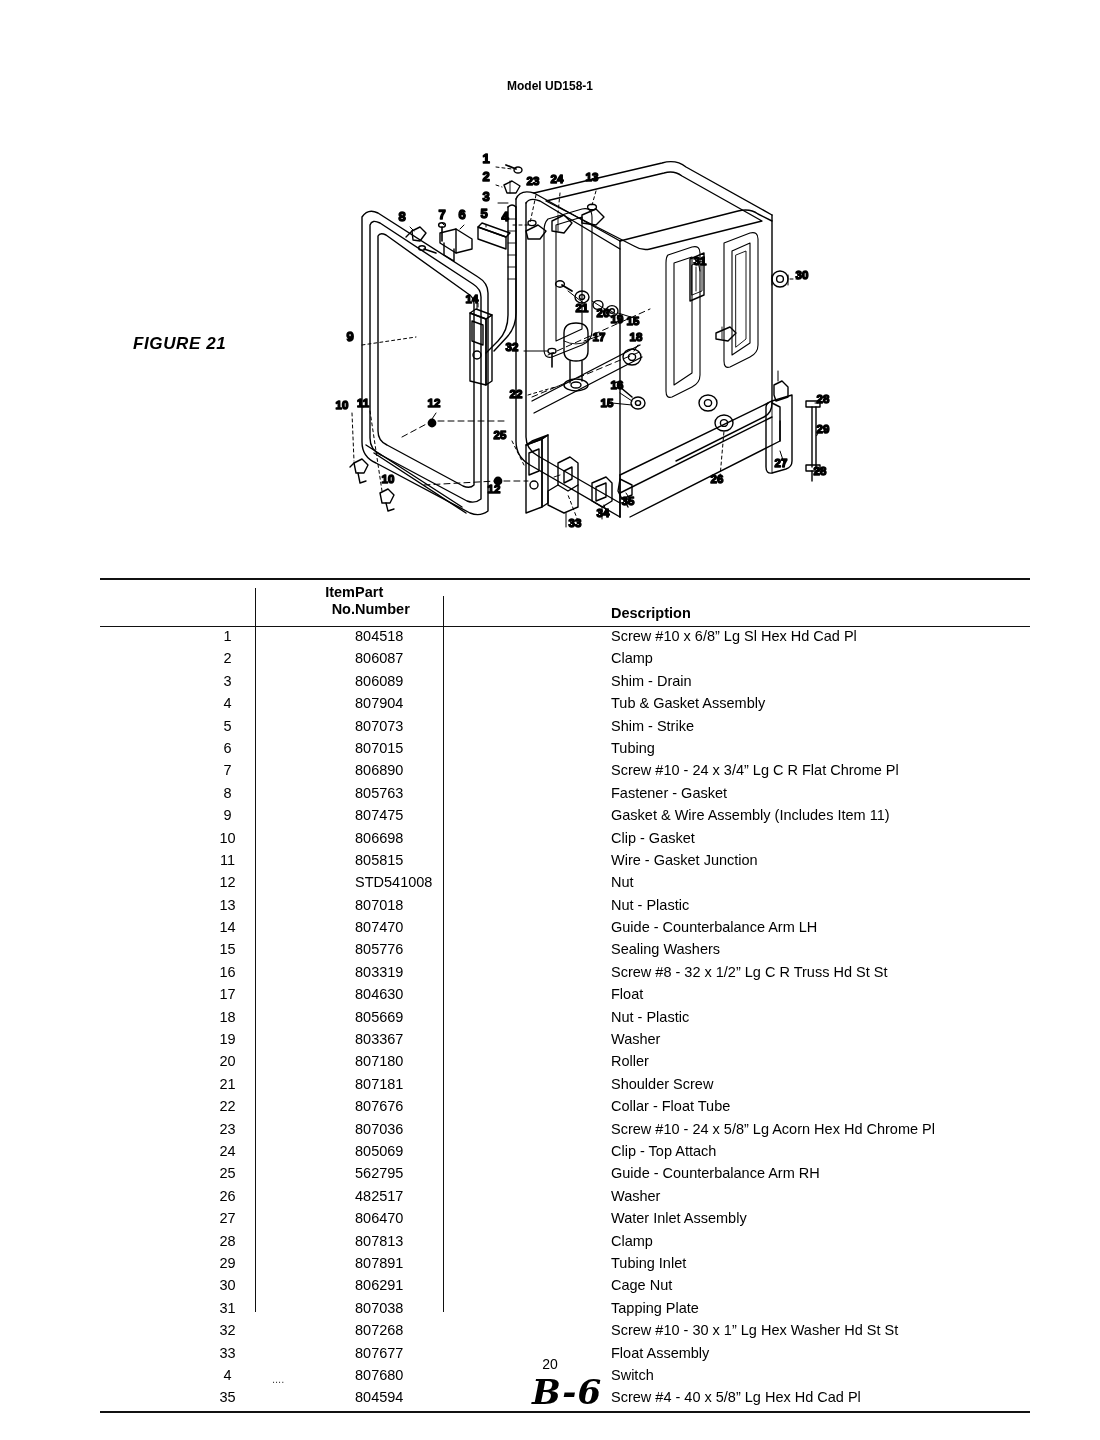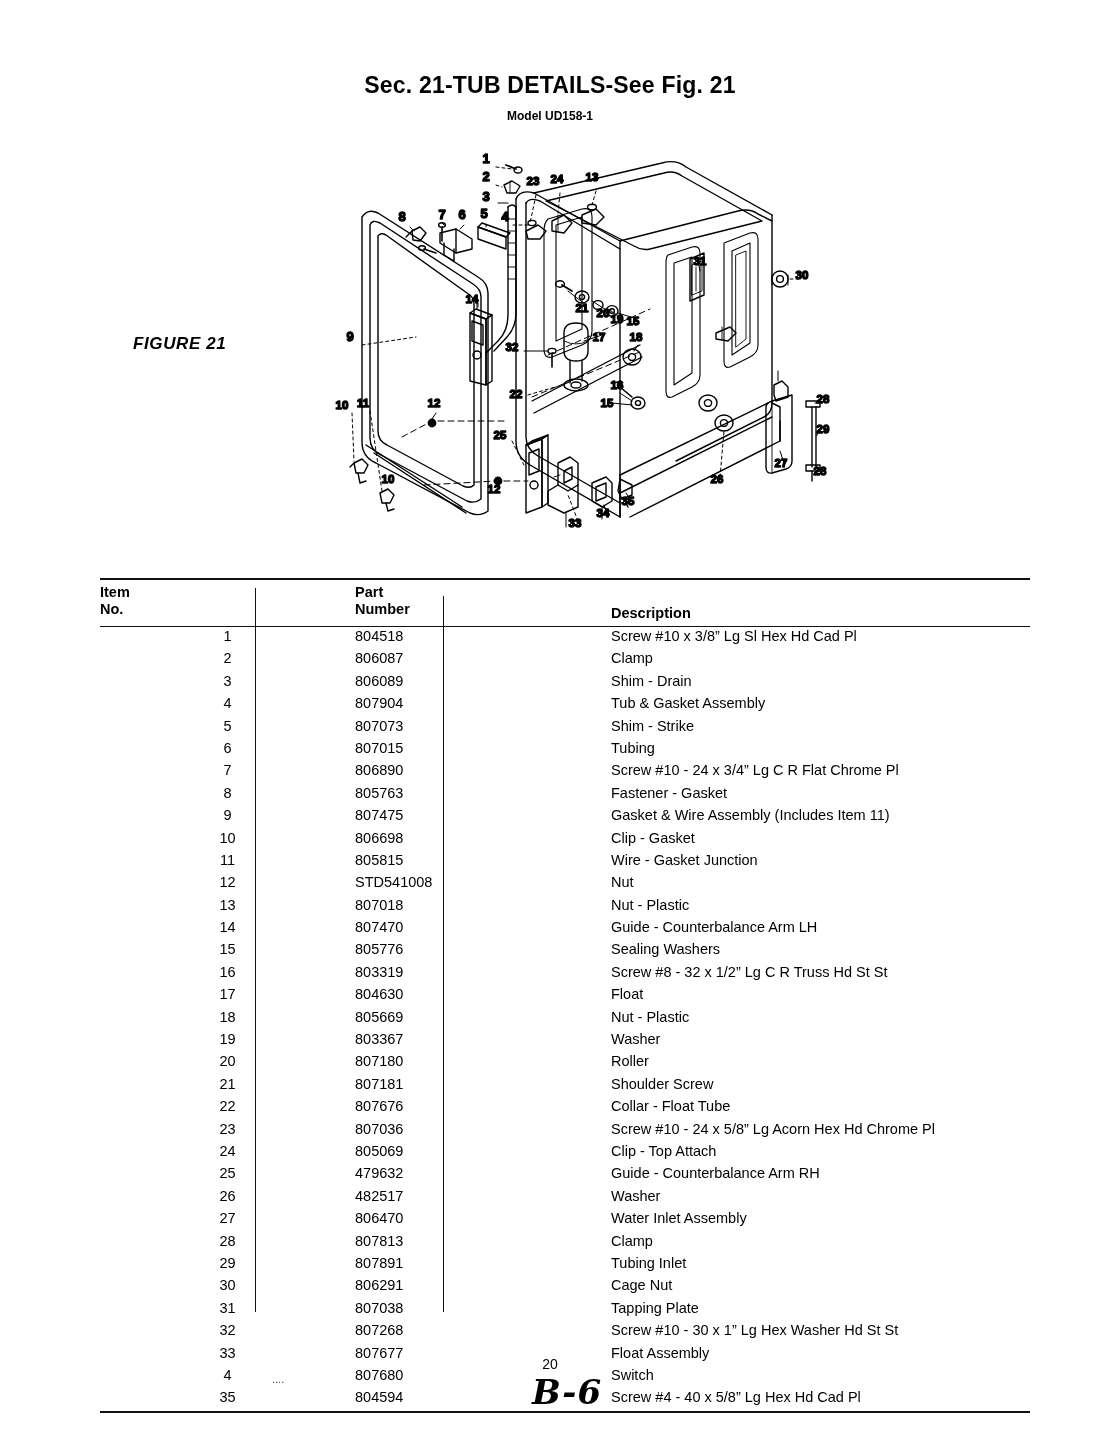--- a/index.html
+++ b/index.html
@@ -90,21 +90,21 @@
   .thead .col-desc {
     position: absolute;
     font-size: 14.5px;
     font-weight: bold;
     line-height: 17px;
   }
   .thead .col-item {
     left: 0;
     top: 4px;
     width: 255px;
-    text-align: left;
+    text-align: right;
   }
   .thead .col-part {
     left: 255px;
     top: 4px;
     width: 188px;
     text-align: left;
   }
   .thead .col-desc {
     left: 443px;
     top: 25px;
@@ -190,21 +190,20 @@
     font-family: "Liberation Sans", sans-serif;
     font-size: 11.5px;
     font-weight: bold;
     fill: #000;
   }
 </style>
 </head>
 <body>
 
 <div id="doc-header">
-  <div class="line1">Sec. 21-TUB DETAILS-See Fig. 21</div>
   <div class="line2">Model UD158-1</div>
 </div>
 
 <div id="figure-label">FIGURE 21</div>
 
 <div id="illustration">
 <svg width="580" height="400" viewBox="0 0 580 400" xmlns="http://www.w3.org/2000/svg" fill="none" stroke="#000" stroke-width="1.4" stroke-linejoin="round" stroke-linecap="round">
 
   <g>
 
@@ -540,21 +539,21 @@
     </div>
     <div class="col-desc">Description</div>
   </div>
 
   <div class="rule-head"></div>
 
   <div class="tbody" id="table-body">
       <div class="trow">
         <div class="c-item">1</div>
         <div class="c-part">804518</div>
-        <div class="c-desc">Screw #10 x 3/8” Lg Sl Hex Hd Cad Pl</div>
+        <div class="c-desc">Screw #10 x 6/8” Lg Sl Hex Hd Cad Pl</div>
       </div>
       <div class="trow">
         <div class="c-item">2</div>
         <div class="c-part">806087</div>
         <div class="c-desc">Clamp</div>
       </div>
       <div class="trow">
         <div class="c-item">3</div>
         <div class="c-part">806089</div>
         <div class="c-desc">Shim - Drain</div>
@@ -659,21 +658,21 @@
         <div class="c-part">807036</div>
         <div class="c-desc">Screw #10 - 24 x 5/8” Lg Acorn Hex Hd Chrome Pl</div>
       </div>
       <div class="trow">
         <div class="c-item">24</div>
         <div class="c-part">805069</div>
         <div class="c-desc">Clip - Top Attach</div>
       </div>
       <div class="trow">
         <div class="c-item">25</div>
-        <div class="c-part">479632</div>
+        <div class="c-part">562795</div>
         <div class="c-desc">Guide - Counterbalance Arm RH</div>
       </div>
       <div class="trow">
         <div class="c-item">26</div>
         <div class="c-part">482517</div>
         <div class="c-desc">Washer</div>
       </div>
       <div class="trow">
         <div class="c-item">27</div>
         <div class="c-part">806470</div>

